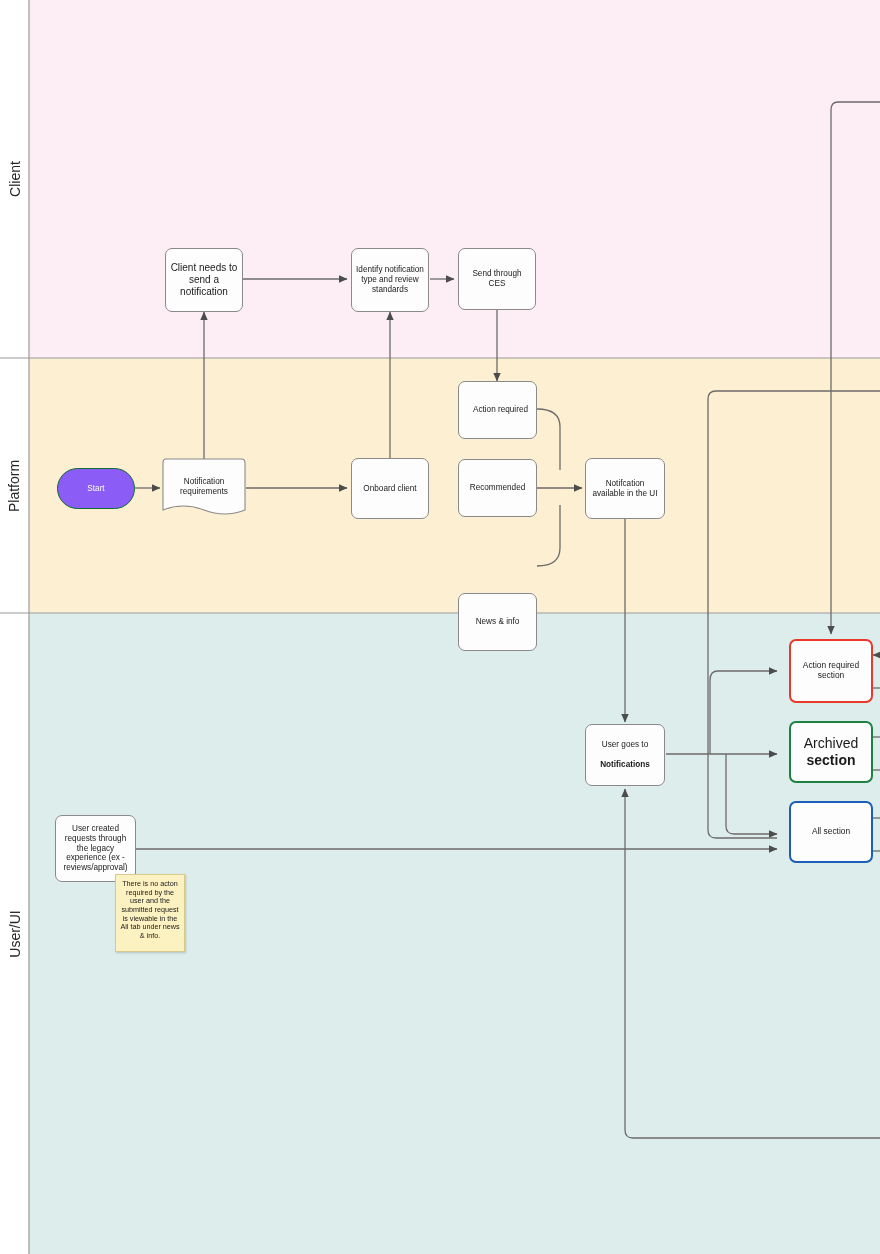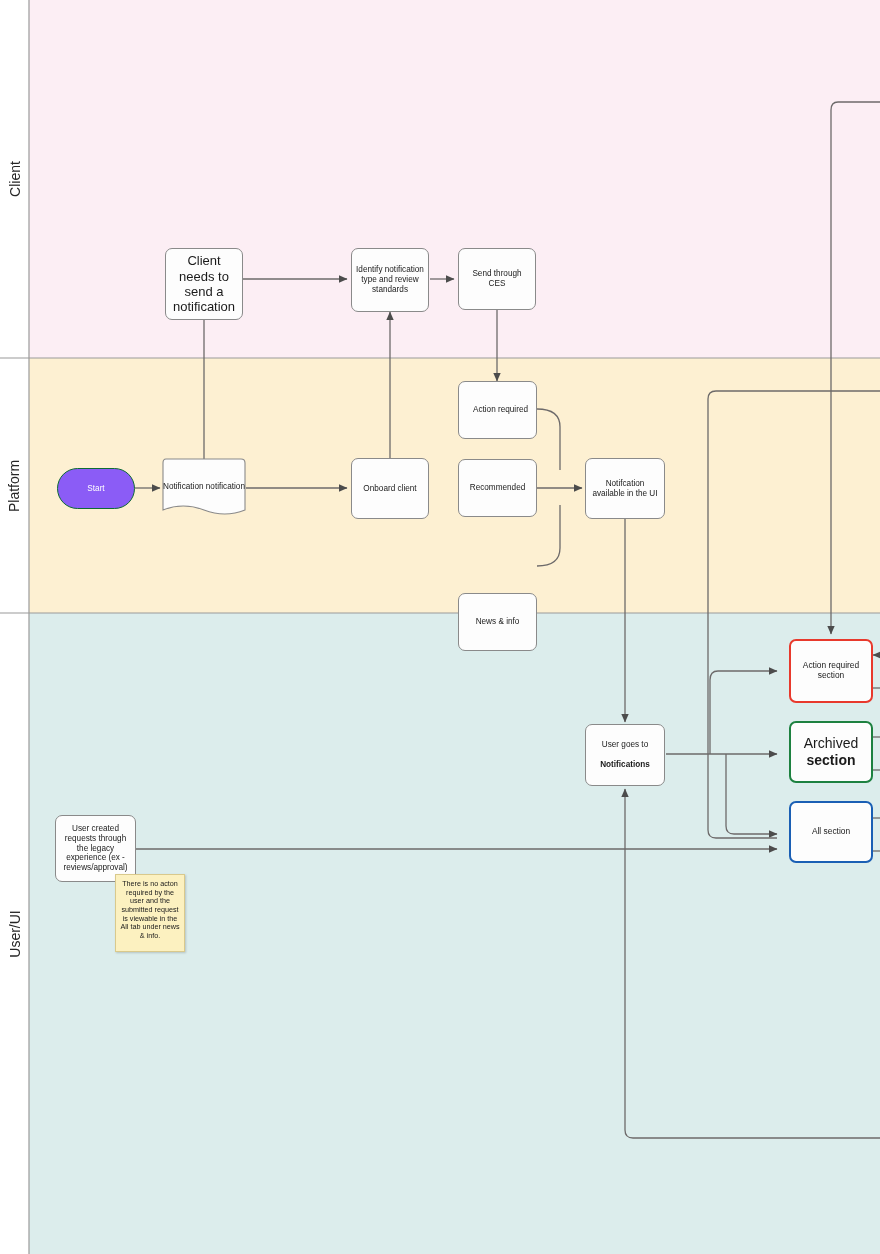--- a/index.html
+++ b/index.html
@@ -90,41 +90,41 @@
   <div class="lane-label" style="left:0;top:0;width:29px;height:358px;display:flex;align-items:center;justify-content:center;font-size:14px;">
     <span>Client</span>
   </div>
   <div class="lane-label" style="left:0;top:358px;width:29px;height:255px;display:flex;align-items:center;justify-content:center;font-size:14px;">
     <span>Platform</span>
   </div>
   <div class="lane-label" style="left:0;top:613px;width:29px;height:641px;display:flex;align-items:center;justify-content:center;font-size:14px;">
     <span>User/UI</span>
   </div>
 
-  <div class="node" style="left:165px;top:248px;width:78px;height:72px;font-size:13px;">
+  <div class="node" style="left:165px;top:248px;width:78px;height:64px;font-size:10px;">
     <span>Client needs to send a notification</span>
   </div>
 
   <div class="node" style="left:351px;top:248px;width:78px;height:64px;font-size:8.2px;">
     <span>Identify notification type and review standards</span>
   </div>
 
   <div class="node" style="left:458px;top:248px;width:78px;height:62px;font-size:8.2px;">
     <span>Send through CES</span>
   </div>
 
   <div class="start" style="left:57px;top:468px;width:78px;height:41px;font-size:8.2px;">
     <span>Start</span>
   </div>
 
   <div class="doc" style="left:162px;top:458px;width:84px;height:66px;font-size:8.2px;">
     <svg class="layer" style="position:absolute;left:0;top:0;width:84px;height:66px;">
       <path d="M4,1 Q1,1 1,5 L1,52 Q21,44 42,52 Q63,60 83,52 L83,5 Q83,1 79,1 Z" fill="#fdfdfd" stroke="#8a8a8a" stroke-width="1.1"></path>
     </svg>
-    <span style="position:relative;z-index:2;margin-top:-9px;">Notification notification</span>
+    <span style="position:relative;z-index:2;margin-top:-9px;">Notification requirements</span>
   </div>
 
   <div class="node" style="left:351px;top:458px;width:78px;height:61px;font-size:8.2px;text-align:right;">
     <span>Onboard client</span>
   </div>
 
   <div class="node" style="left:458px;top:381px;width:79px;height:58px;font-size:8.2px;padding-left:6px;">
     <span>Action required</span>
   </div>
 

